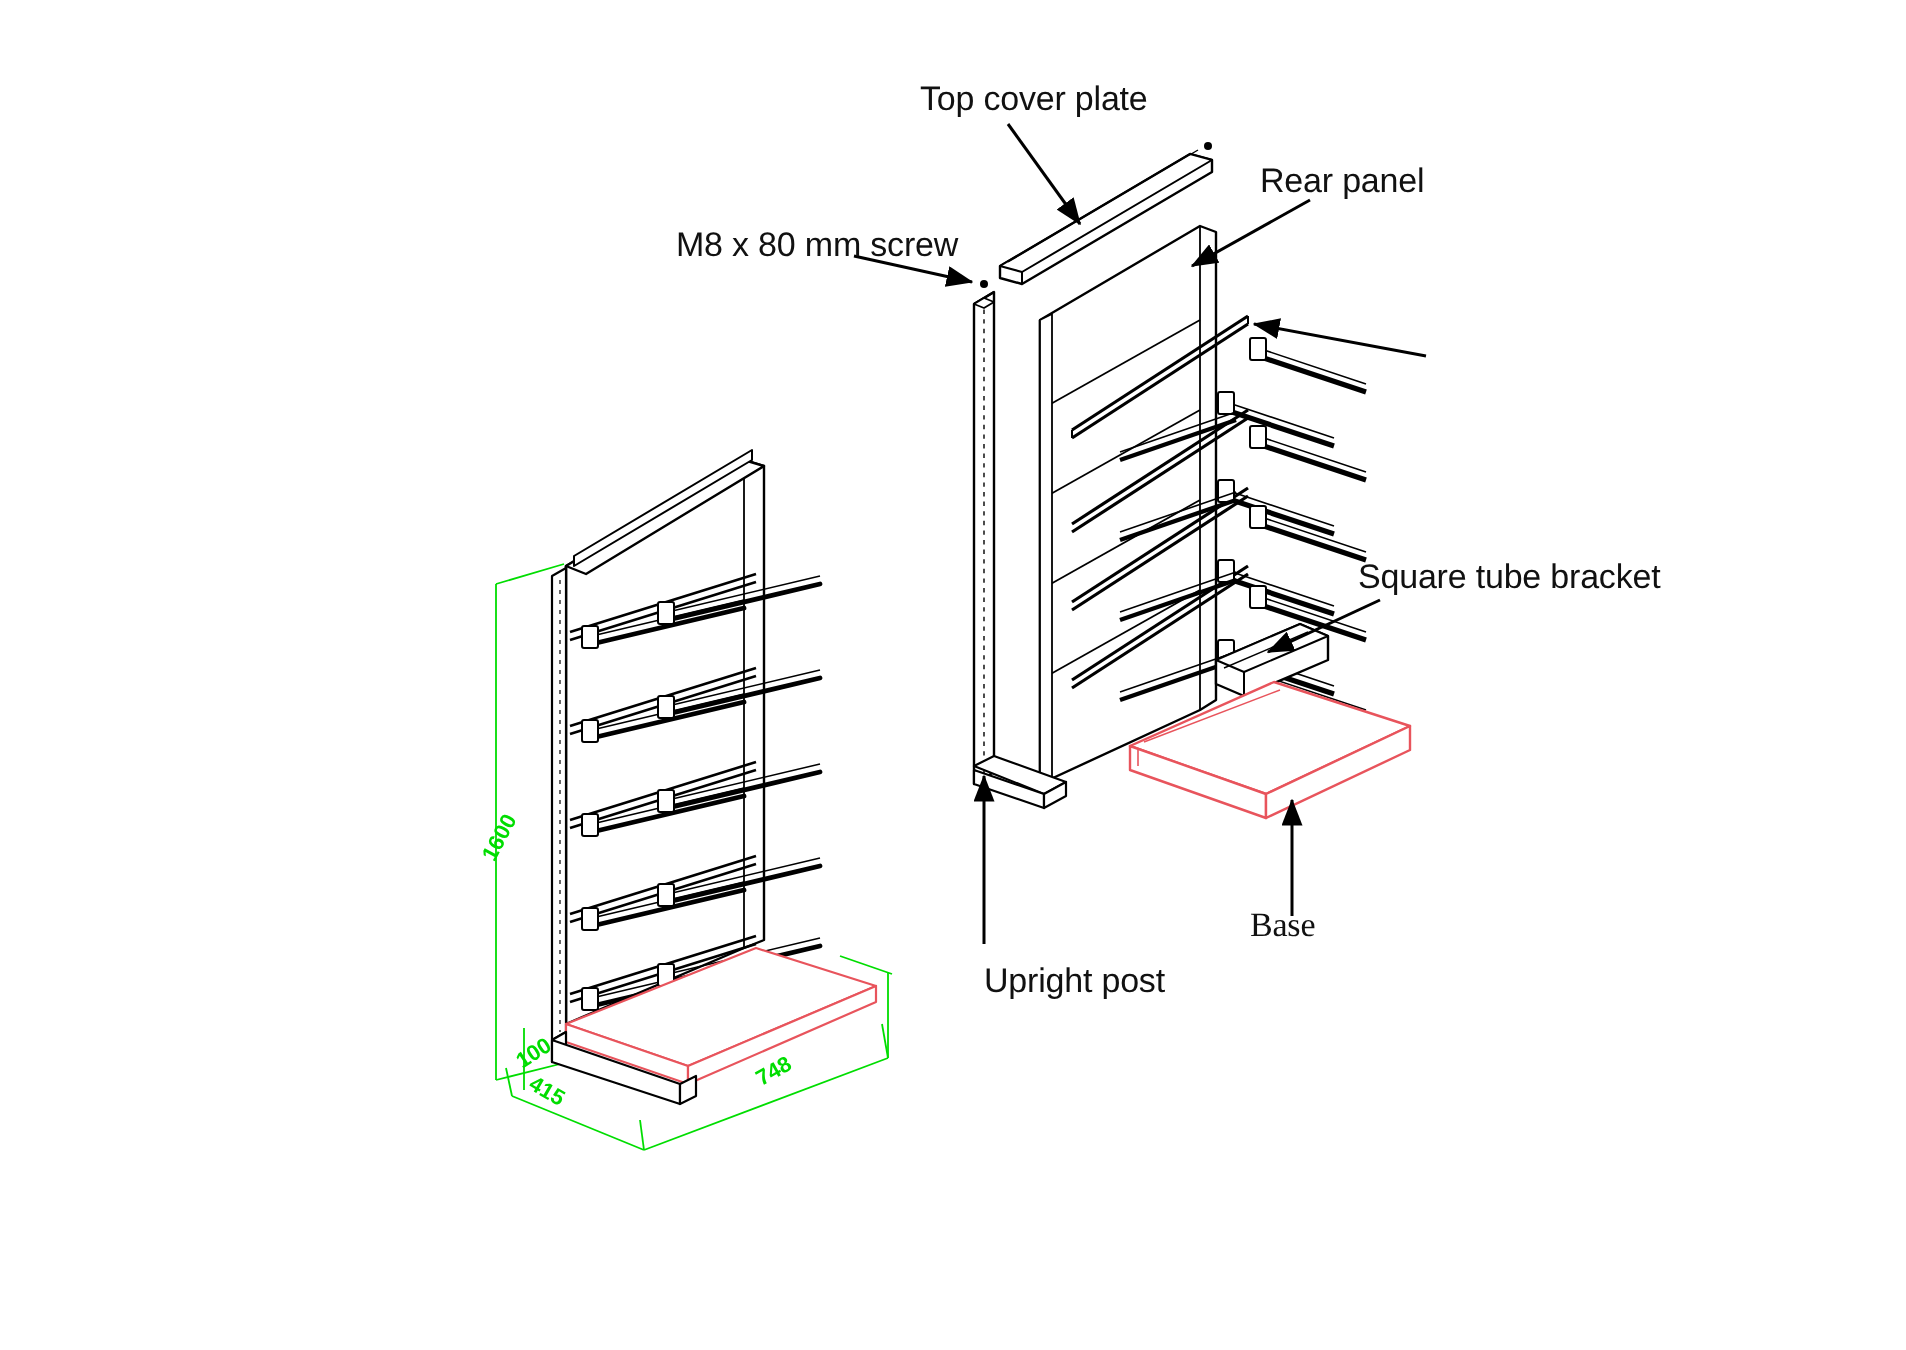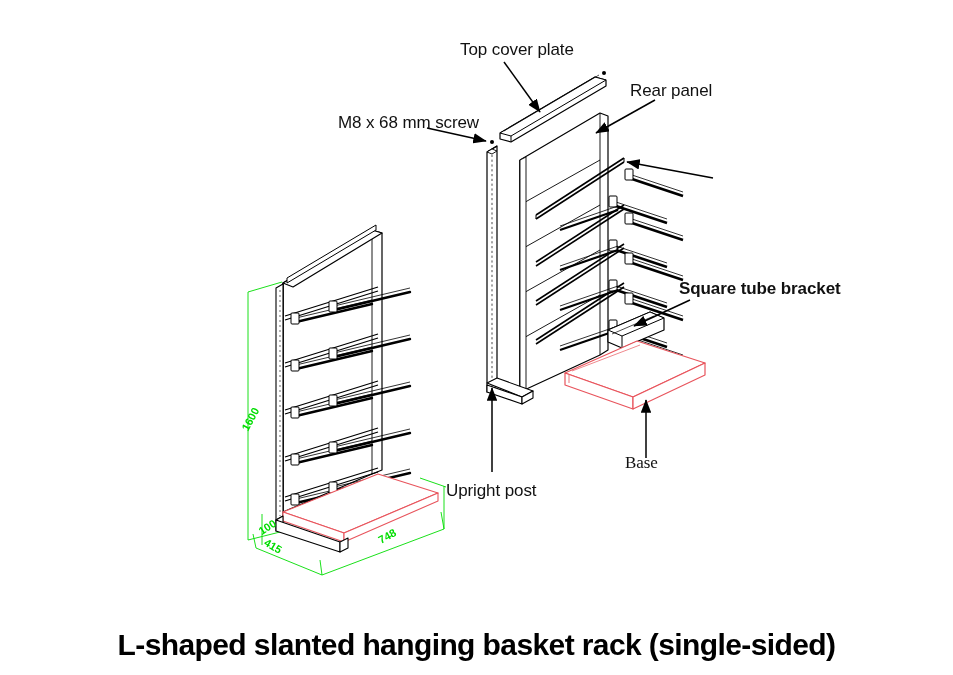--- a/index.html
+++ b/index.html
@@ -316,32 +316,31 @@
       <line x1="690" y1="300" x2="634" y2="326" marker-end="url(#arrowhead)"></line>
       <line x1="646" y1="458" x2="646" y2="400" marker-end="url(#arrowhead)"></line>
       <line x1="492" y1="472" x2="492" y2="388" marker-end="url(#arrowhead)"></line>
     </g>
   </svg>
 
   <div class="callout-label" style="left:460px; top:41px;">Top cover plate</div>
 
   <div class="callout-label" style="left:630px; top:82px;">Rear panel</div>
 
-  <div class="callout-label" style="left:338px; top:114px;">M8 x 68 mm screw</div>
-
-
-  <div class="callout-label" style="left:679px; top:280px;font-weight:bold;">Square tube bracket</div>
+  <div class="callout-label" style="left:338px; top:114px;">M8 x 80 mm screw</div>
+
+
+  <div class="callout-label" style="left:679px; top:280px;">Square tube bracket</div>
 
   <div class="callout-label" style="left:625px; top:454px;font-family:Liberation Serif, serif;">Base</div>
 
-  <div class="callout-label" style="left:446px; top:482px;">Upright post</div>
+  <div class="callout-label" style="left:446px; top:482px;padding-left:46px;">Upright post</div>
 
   <div class="dim-label" style="left:238px; top:413px; transform:rotate(-62deg);">1600</div>
 
   <div class="dim-label" style="left:258px; top:521px; transform:rotate(-33deg);">100</div>
 
   <div class="dim-label" style="left:264px; top:540px; transform:rotate(30deg);">415</div>
 
   <div class="dim-label" style="left:378px; top:530px; transform:rotate(-29deg);">748</div>
 
-  <div id="figure-caption">L-shaped slanted hanging basket rack (single-sided)</div>
 
 </div>
 
 </body></html>

